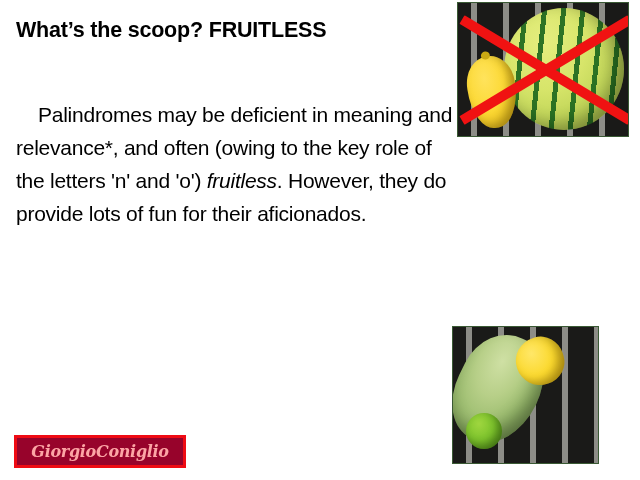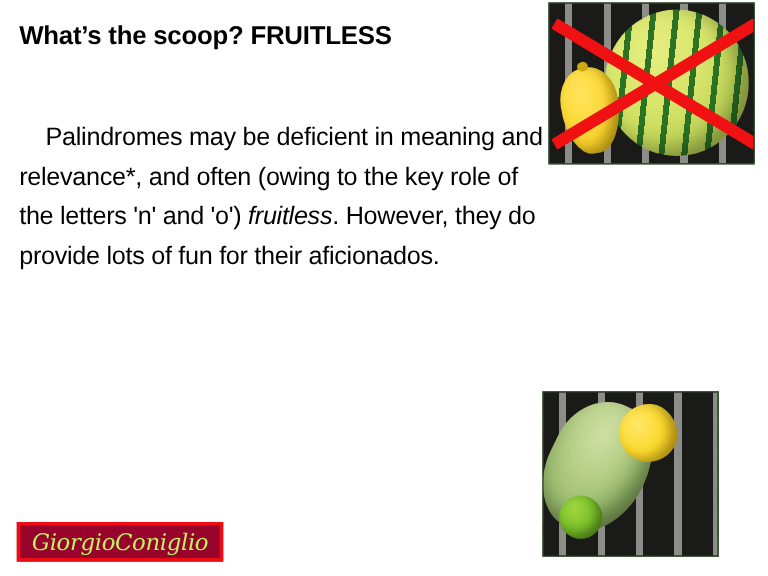--- a/index.html
+++ b/index.html
@@ -175,25 +175,25 @@
     width: 172px;
     height: 33px;
     background: #97032b;
     border: 3px solid #ef0b14;
     box-sizing: border-box;
     display: flex;
     align-items: center;
     justify-content: center;
   }
   #logo-text {
-    color: #bef264;
+    color: #fca5a5;
     font-family: "DejaVu Serif", serif;
     font-style: italic;
-    font-weight: normal;
-    font-size: 19px;
+    font-weight: bold;
+    font-size: 16px;
     letter-spacing: -0.3px;
     white-space: nowrap;
   }
 </style>
 </head>
 <body>
 
 <div id="slide">
 
   <div id="title">What’s the scoop? FRUITLESS</div>

